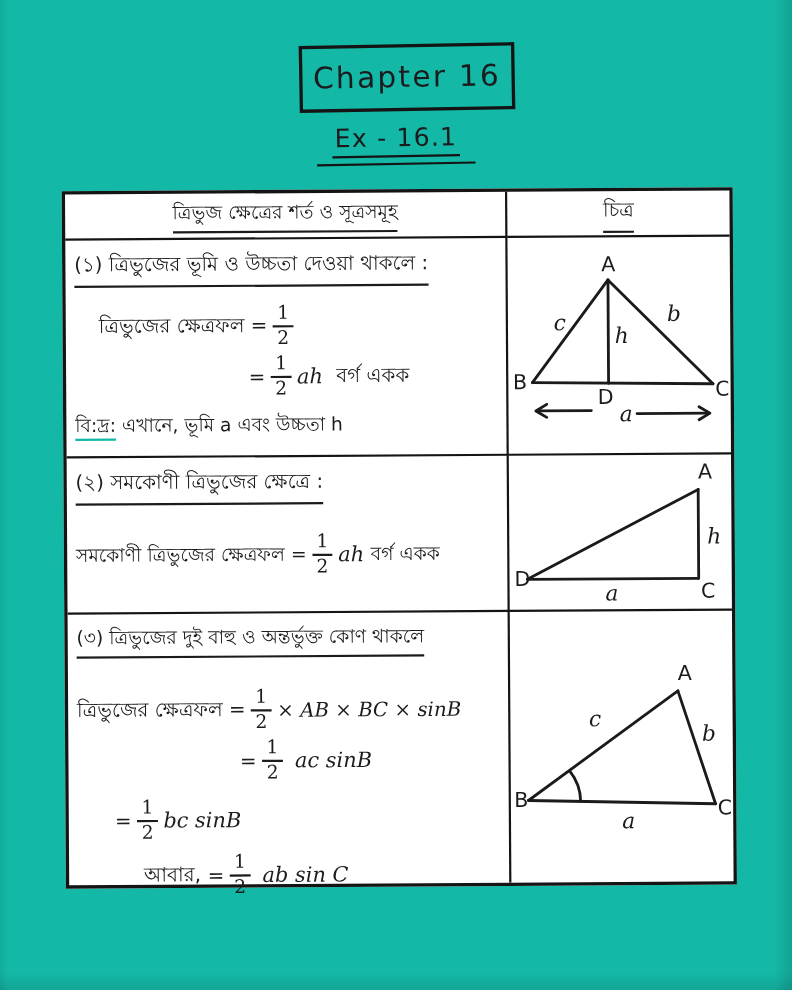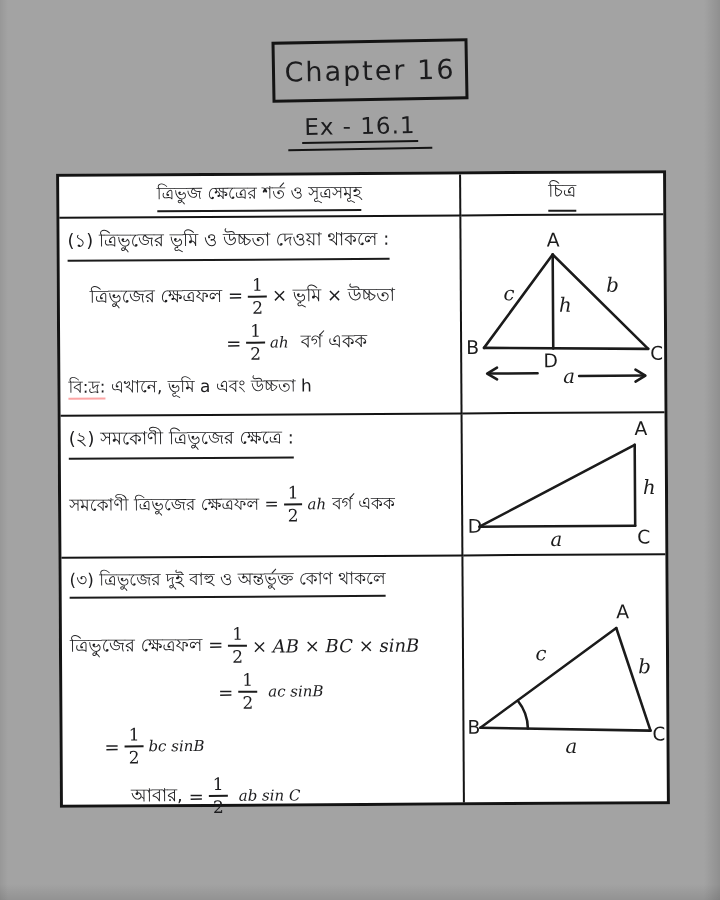--- a/index.html
+++ b/index.html
@@ -1,21 +1,21 @@
 <!DOCTYPE html>
 <html><head>
 <meta charset="utf-8">
 <style>
   html,body{margin:0;padding:0;}
   body{
     width:720px;height:900px;position:relative;overflow:hidden;
     background:#ffffff;color:#1c1c1e;
     font-family:"DejaVu Sans", sans-serif;
   }
-  .page{position:absolute;inset:0;background:#a3a3a3;}
+  .page{position:absolute;inset:0;background:#14b8a6;}
   .edge-right{position:absolute;top:0;right:0;width:16px;height:100%;
     background:linear-gradient(to right,rgba(0,0,0,0),rgba(0,0,0,0.12));}
   .edge-bottom{position:absolute;left:0;bottom:0;width:100%;height:16px;
     background:linear-gradient(to bottom,rgba(0,0,0,0),rgba(0,0,0,0.10));}
   .edge-left{position:absolute;top:0;left:0;width:8px;height:100%;
     background:linear-gradient(to left,rgba(0,0,0,0),rgba(0,0,0,0.07));}
 
   .chapter-box{
     position:absolute;left:272px;top:40px;width:190px;height:55px;
     border:3px solid #141414;display:flex;align-items:center;justify-content:center;
@@ -40,27 +40,27 @@
   .b-b{border-bottom:2.5px solid #141414;}
 
   .hdr-left{display:flex;align-items:center;justify-content:center;font-size:17px;font-weight:500;}
   .hdr-right{display:flex;align-items:center;justify-content:center;font-size:18px;font-weight:500;}
   .u{border-bottom:2px solid #1b1b1b;padding-bottom:2px;}
 
   .row-left{padding:8px 6px 4px 8px;font-size:18px;}
   .row-heading{font-size:18px;font-weight:500;margin-bottom:10px;display:inline-block;}
   .fline{display:flex;align-items:center;margin:6px 0 4px;white-space:nowrap;}
   .fline .gap{width:6px;}
-  .math{font-style:italic;font-family:"DejaVu Serif", serif;font-size:15px;}
+  .math{font-style:italic;font-family:"DejaVu Serif", serif;font-size:19px;}
   .frac{display:inline-flex;flex-direction:column;align-items:center;line-height:1;
         font-size:17px;margin:0 5px;font-family:"DejaVu Serif", serif;}
   .frac .num{padding:0 4px 2px;border-bottom:2px solid #1b1b1b;}
   .frac .den{padding-top:2px;}
   .note-line{margin-top:10px;font-size:17px;white-space:nowrap;}
-  .note-label{border-bottom:2px solid #fca5a5;padding-bottom:1px;font-weight:500;}
+  .note-label{border-bottom:2px solid #14b8a6;padding-bottom:1px;font-weight:500;}
 
   .fig-cell{display:flex;align-items:center;justify-content:center;}
   svg{display:block;}
   svg line, svg path, svg polyline{stroke:#1b1b1b;stroke-width:2.6;fill:none;stroke-linecap:round;stroke-linejoin:round;}
   svg text{fill:#1b1b1b;font-size:20px;font-style:italic;font-family:"DejaVu Serif", serif;}
   svg text.vertex{font-style:normal;font-family:"DejaVu Sans", sans-serif;font-size:19px;}
 </style>
 </head>
 <body>
 
@@ -87,21 +87,20 @@
     </div>
 
     <div class="cell b-r b-b row-left">
       <span class="row-heading u">(১) ত্রিভুজের ভূমি ও উচ্চতা দেওয়া থাকলে :</span>
       <div class="fline" style="margin-left:22px;">
         <span>ত্রিভুজের ক্ষেত্রফল =</span>
         <span class="frac">
           <span class="num">1</span>
           <span class="den">2</span>
         </span>
-        <span>× ভূমি × উচ্চতা</span>
       </div>
       <div class="fline" style="margin-left:158px;">
         <span>=</span>
         <span class="frac">
           <span class="num">1</span>
           <span class="den">2</span>
         </span>
         <span class="math">ah</span>
         <span class="gap"></span>
           <span class="gap"></span>

